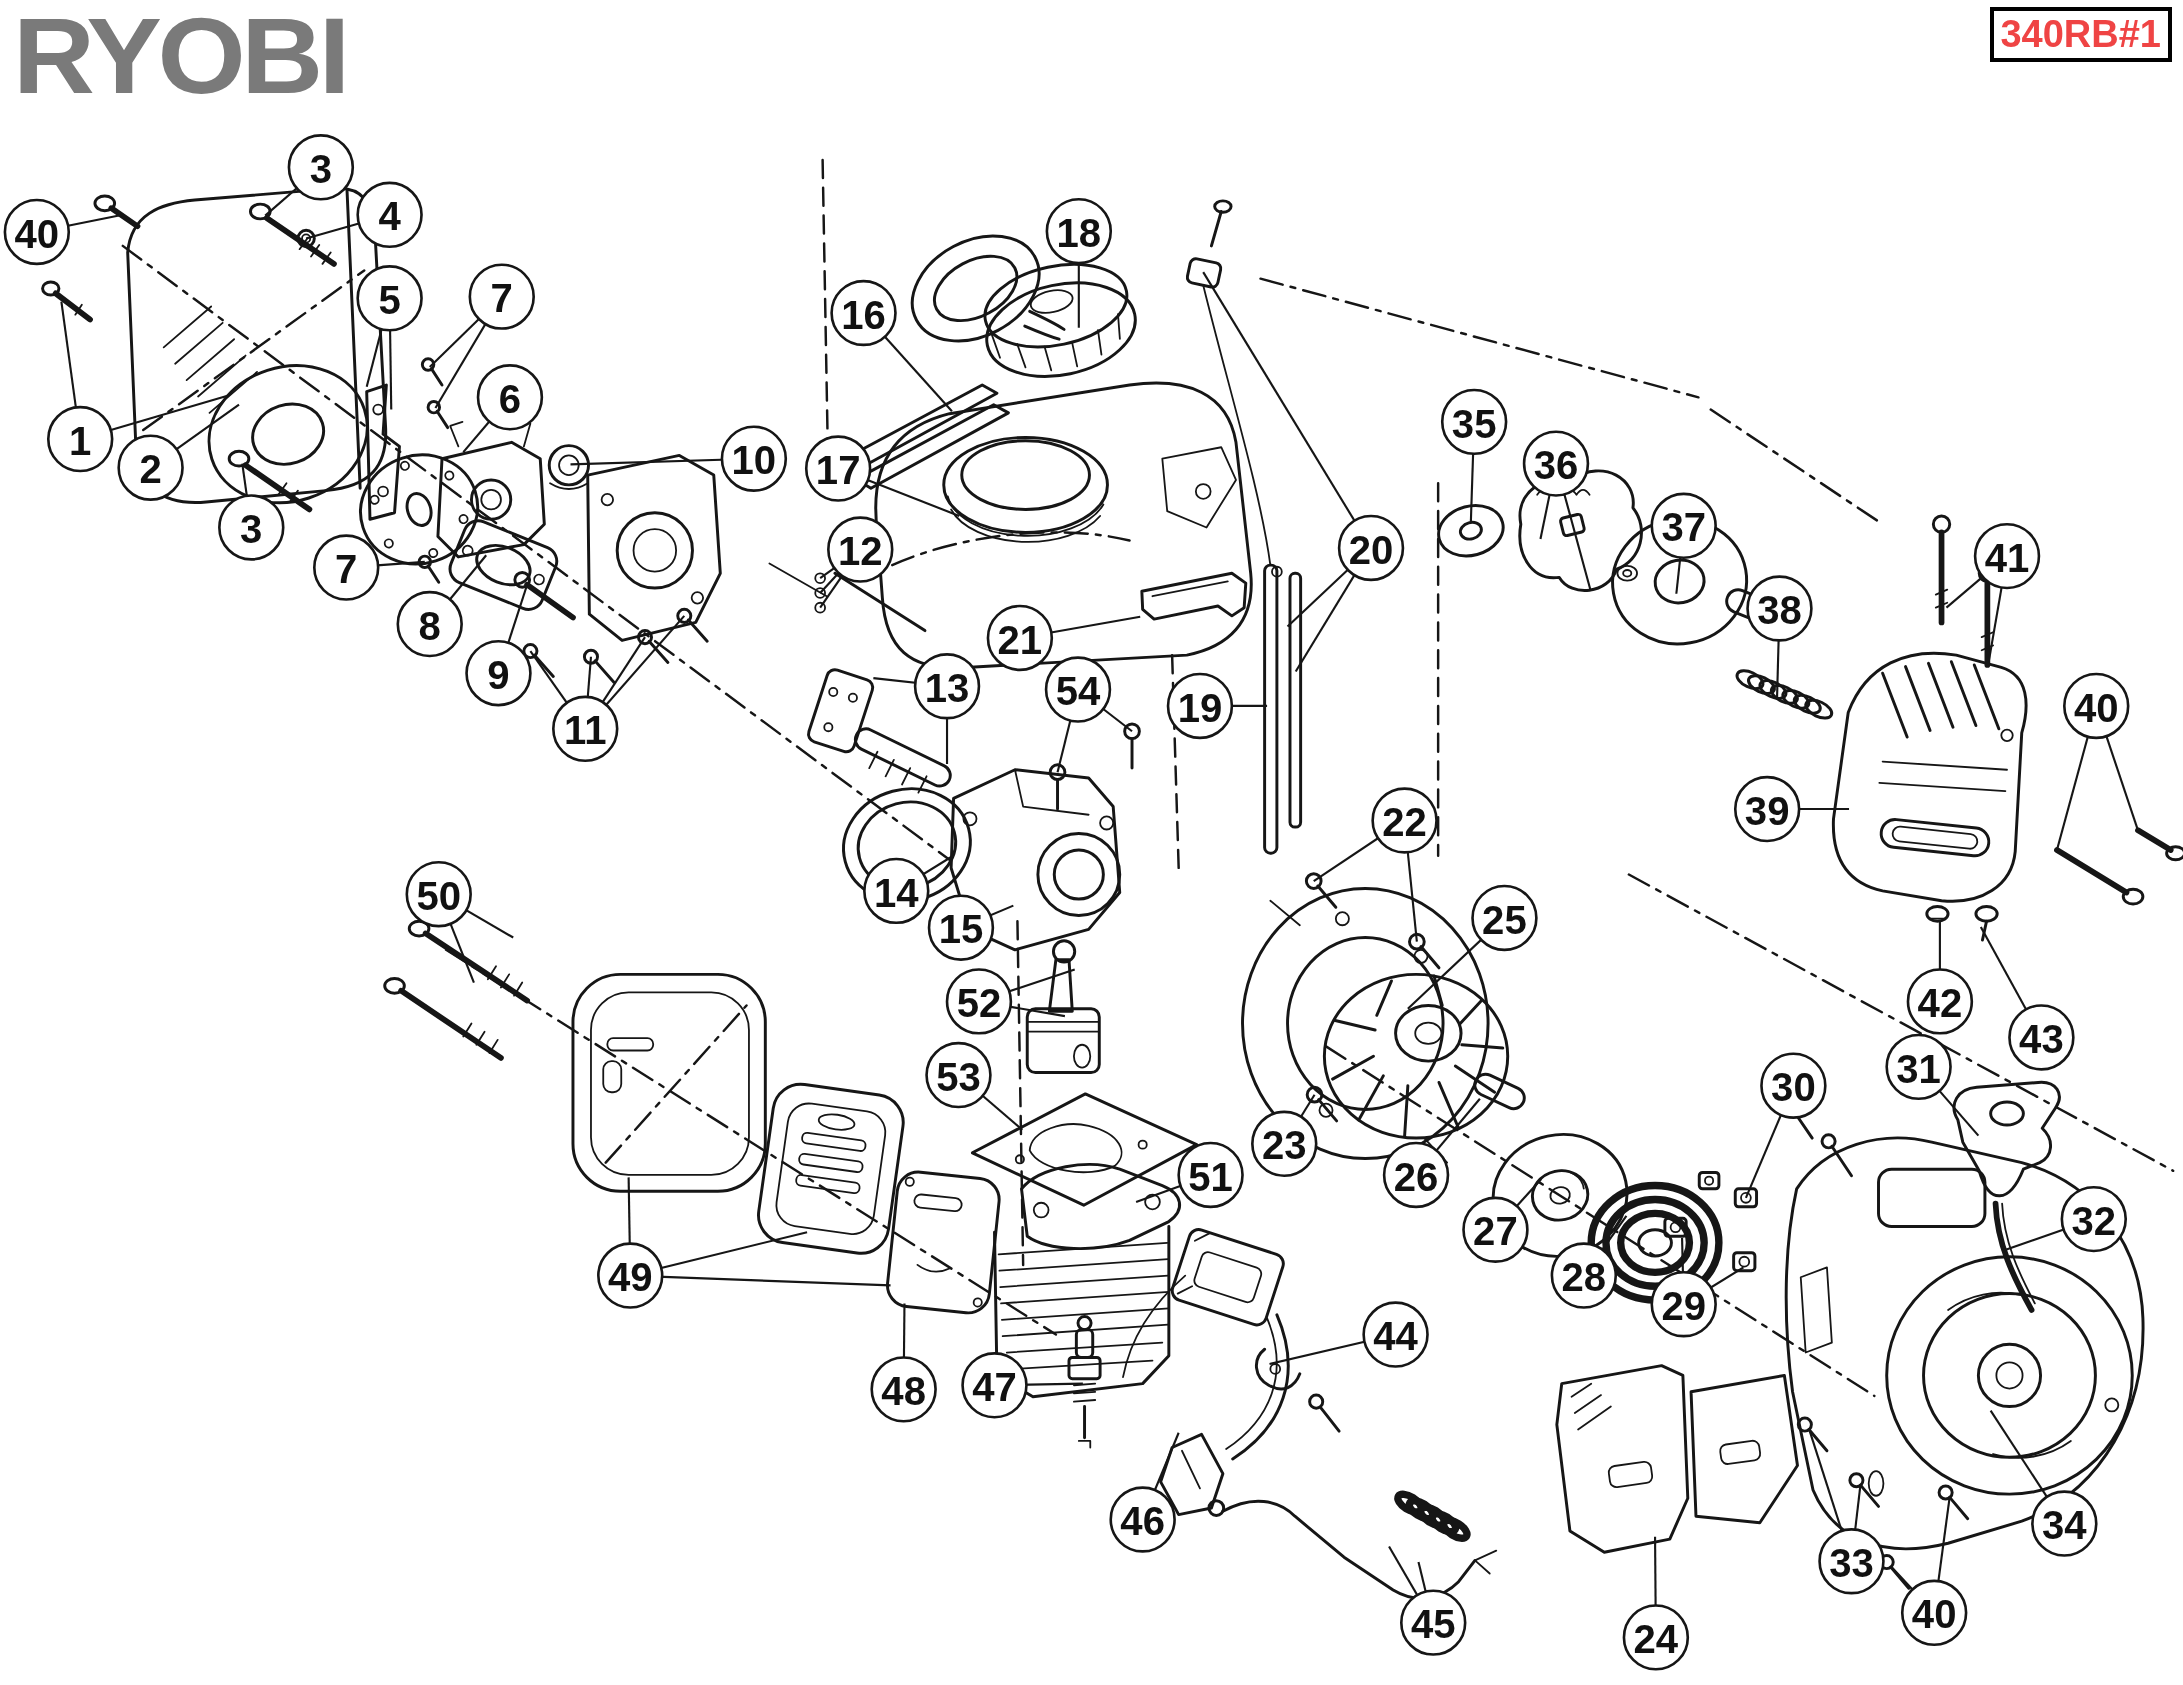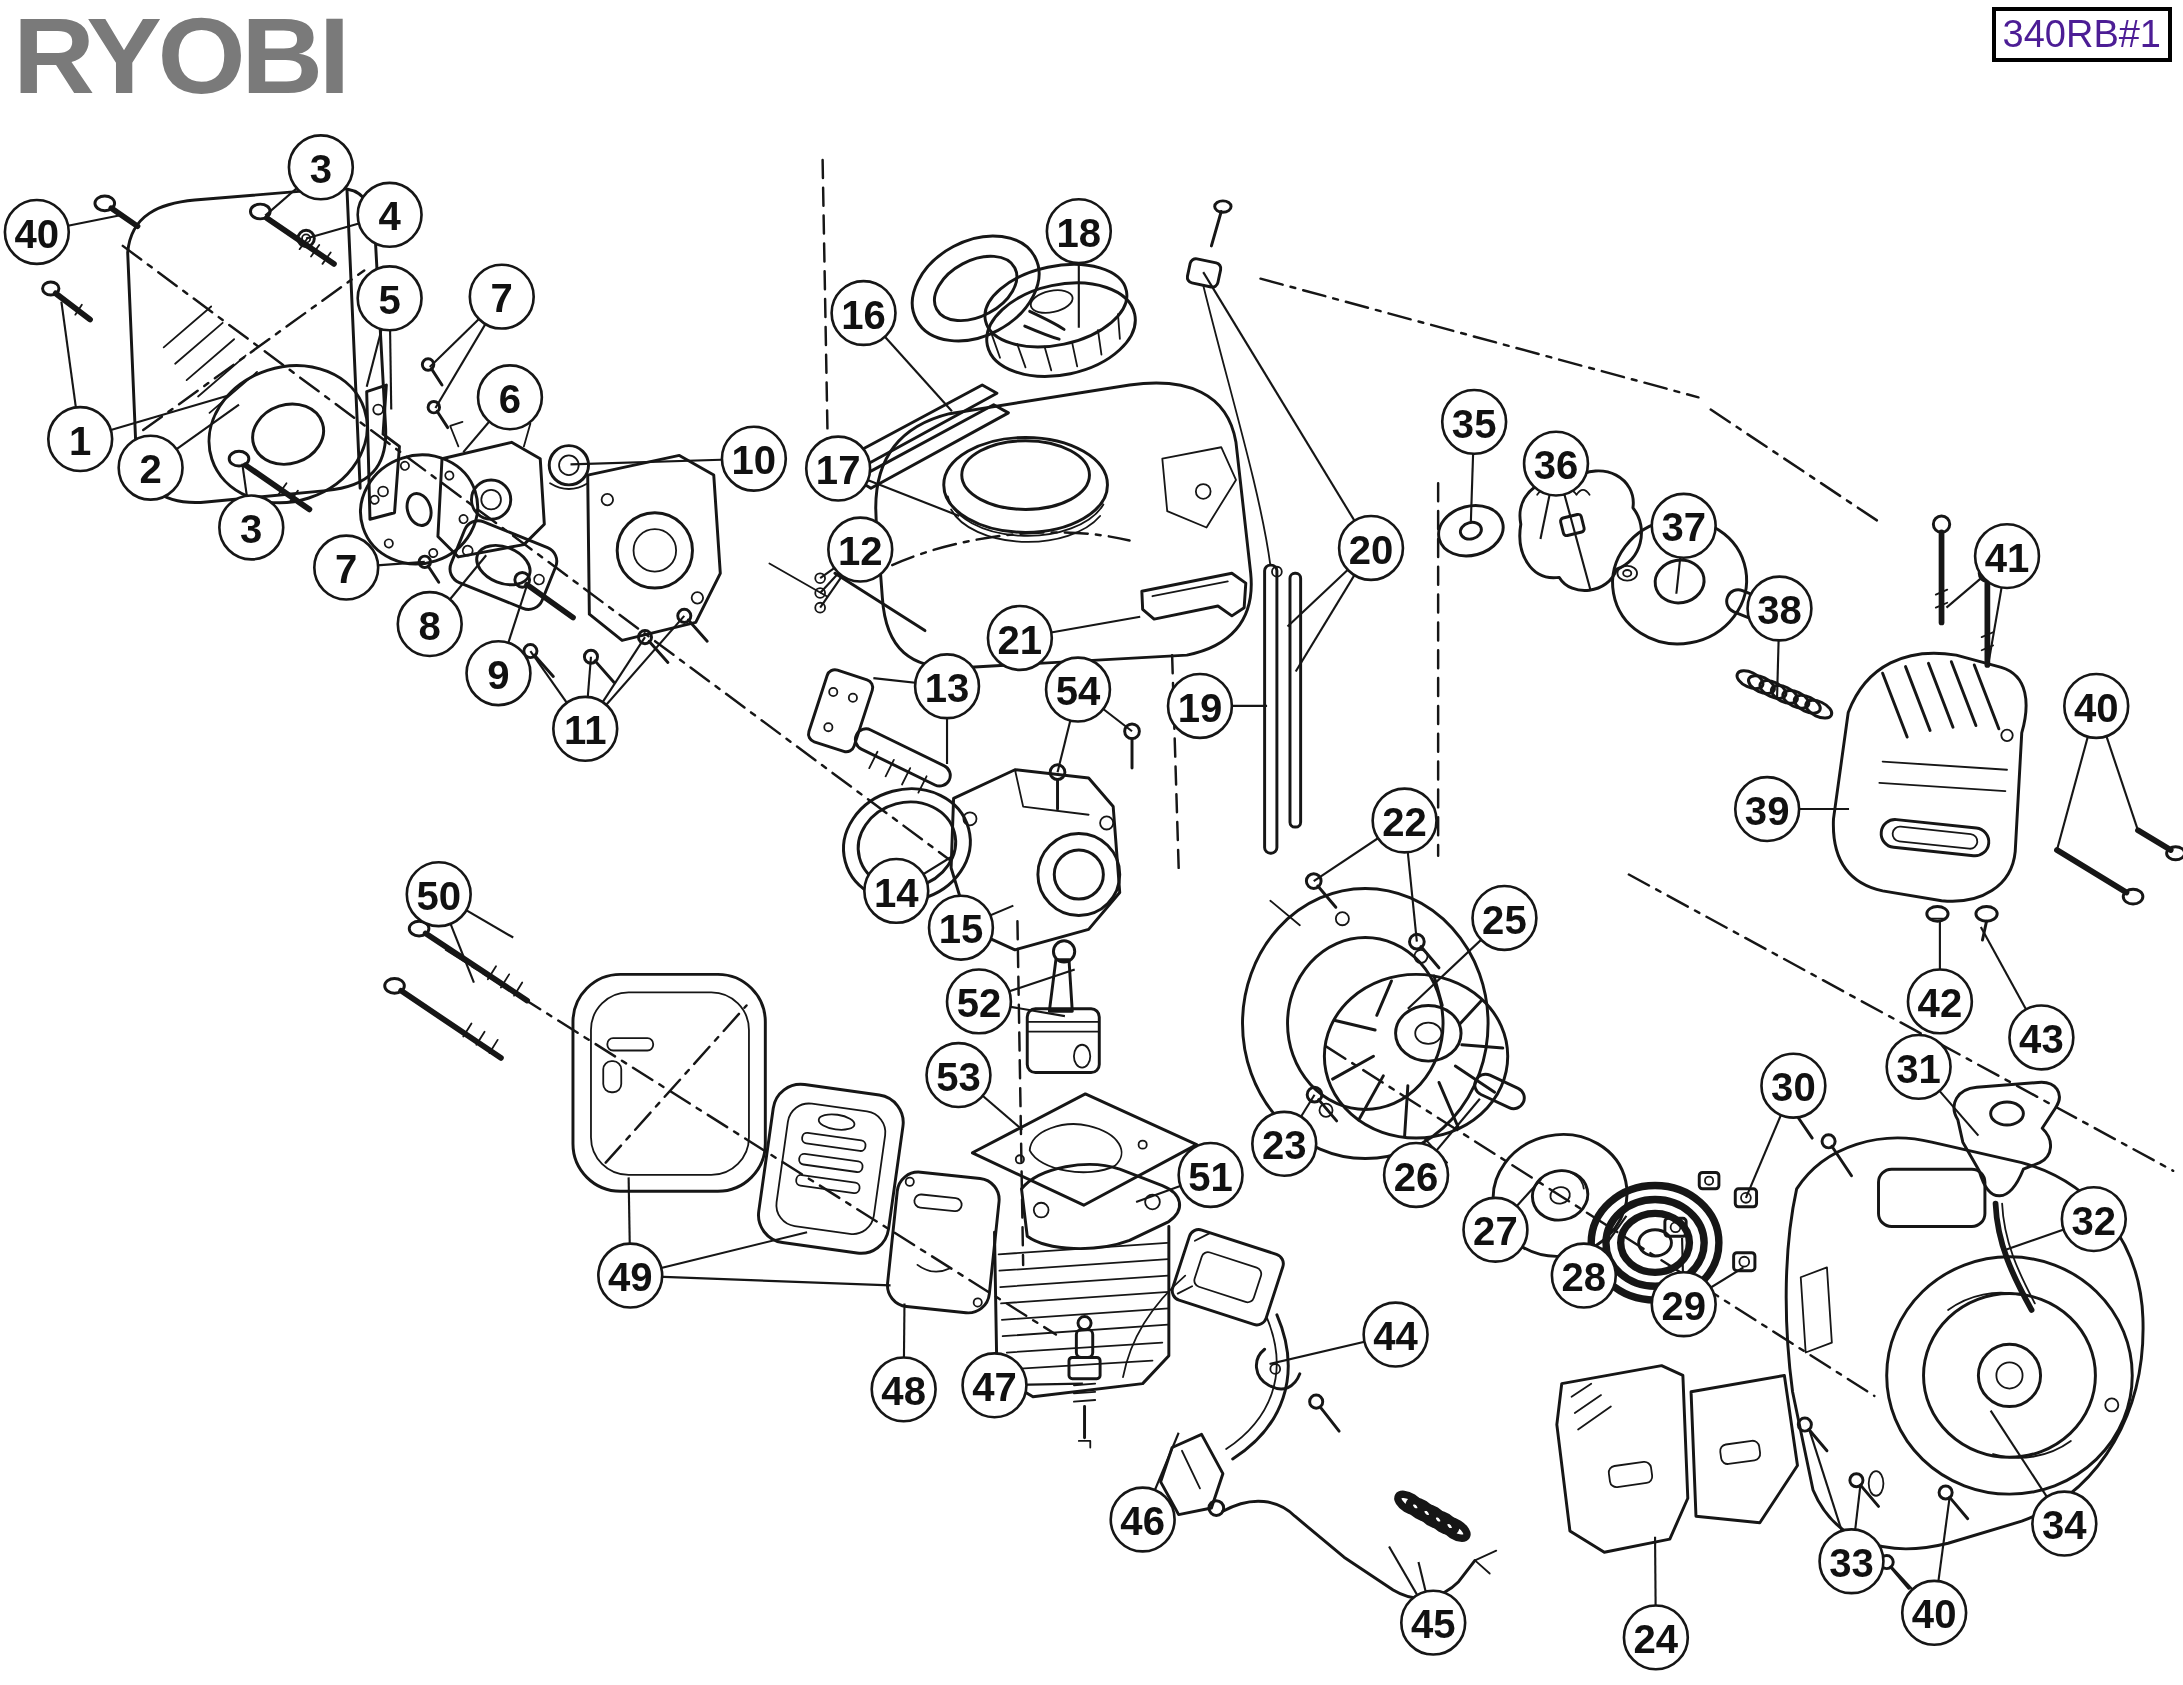--- a/index.html
+++ b/index.html
@@ -1,18 +1,18 @@
 <!DOCTYPE html>
 <html style="font-size:13px"><head>
 <meta charset="utf-8">
 <style>
   html,body{margin:0;padding:0;background:#fff;}
   body{width:2183px;height:1686px;position:relative;font-family:"Liberation Sans",sans-serif;overflow:hidden;}
   #brand-logo{position:absolute;left:13px;top:1.6px;color:#7a7a7a;font-weight:900;font-size:105px;letter-spacing:-4.1px;line-height:1;transform:scale(1.08,1.02);transform-origin:left top;}
-  #model-box{position:absolute;right:11.5px;top:6.5px;border:4.1px solid #000;color:#4c1d95;font-weight:400;font-size:38px;line-height:1.25;padding:0 6.5px;letter-spacing:0;}
+  #model-box{position:absolute;right:11.5px;top:6.5px;border:4.1px solid #000;color:#ef4444;font-weight:700;font-size:38px;line-height:1.25;padding:0 6.5px;letter-spacing:0;}
   svg{position:absolute;left:0;top:0;}
   .part{stroke:#161616;stroke-width:3.6;fill:none;stroke-linecap:round;stroke-linejoin:round;}
   .thin{stroke-width:2.2;}
   .thick{stroke-width:7;}
   .coil{stroke-width:9;}
   .cline{stroke-dasharray:28 10 6 10;stroke-width:3;}
   .dline{stroke-dasharray:22 12;stroke-width:3;}
   .leader{stroke:#161616;stroke-width:2.6;}
   .callout-circle{fill:#ffffff;stroke:#161616;stroke-width:3.2;}
   .callout-text{font-family:"Liberation Sans",sans-serif;font-weight:700;font-size:49px;fill:#111;text-anchor:middle;dominant-baseline:central;}

